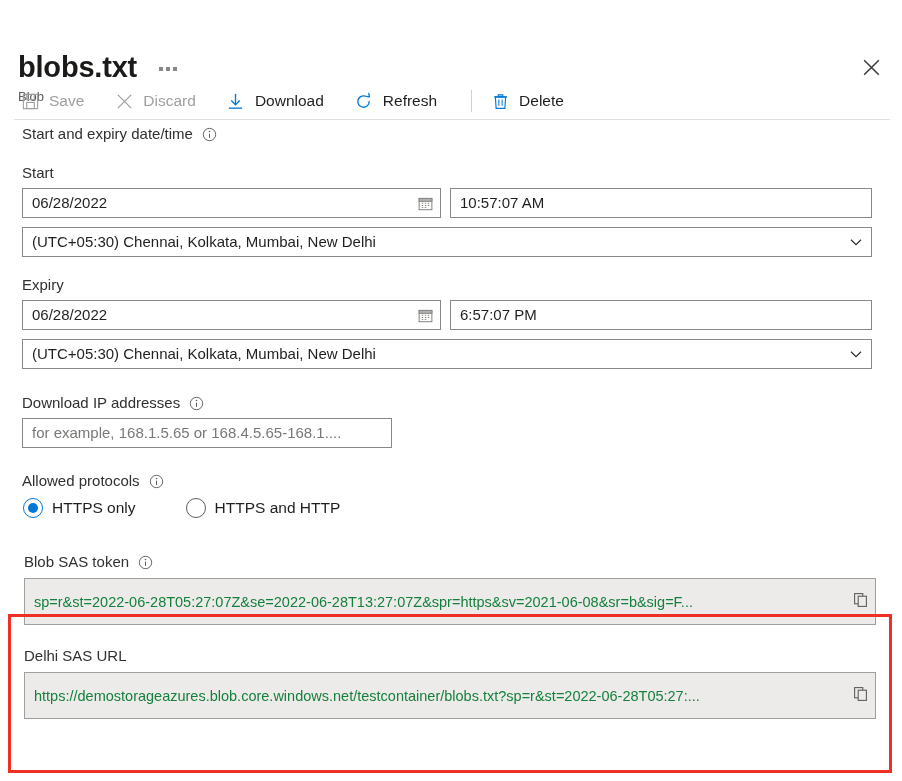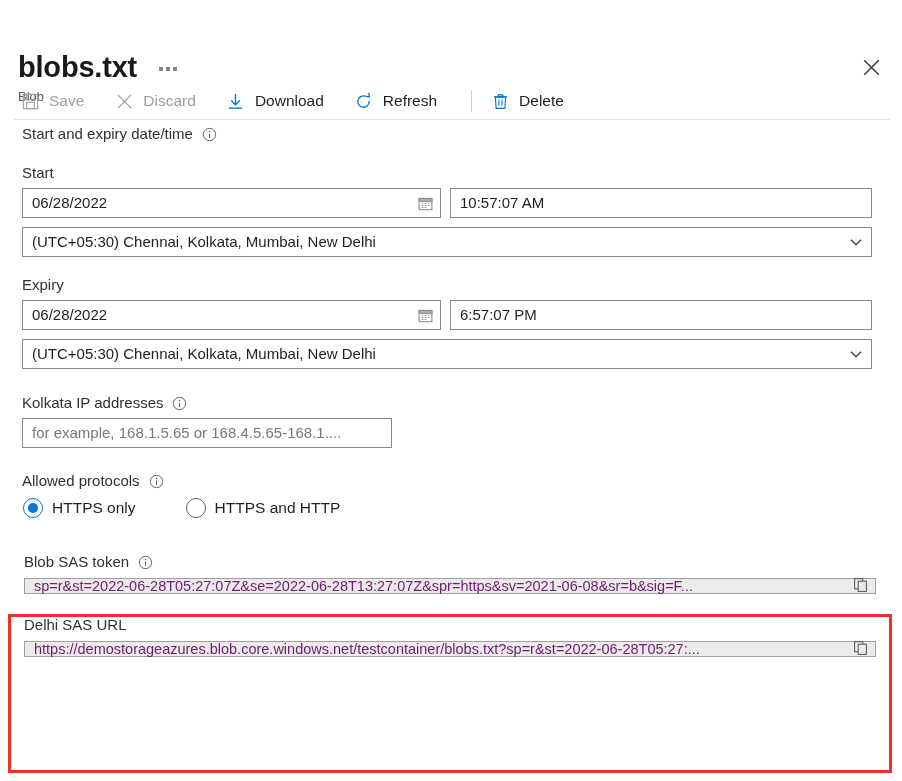--- a/index.html
+++ b/index.html
@@ -72,23 +72,23 @@
   .tb {
     height: 30px; border: 1px solid #8a8886; background: #fff;
     display:flex; align-items:center; padding: 0 7px 0 9px;
     font-size: 15px; color: #201f1e; line-height: 28px;
   }
   .tb .val { flex: 1 1 auto; overflow: hidden; white-space: nowrap; }
   .tb .val.ph { color: #7a7876; }
   .tb .trail { flex: 0 0 auto; display:flex; align-items:center; padding-left: 4px; cursor:pointer; }
 
   .readonly-tb {
-    height: 16px; border: 1px solid #a19f9d; background: #edebe9;
+    height: 47px; border: 1px solid #a19f9d; background: #edebe9;
     display:flex; align-items:center; padding: 0 6px 0 9px;
-    font-size: 14.5px; color: #701a75;
+    font-size: 14.5px; color: #15803d;
   }
   .readonly-tb .val { flex:1 1 auto; overflow:hidden; white-space:nowrap; text-overflow: clip; }
 
   
   .radio-row { display:flex; align-items:center; gap: 0; }
   .radio { display:flex; align-items:center; gap: 9px; cursor:pointer; }
   .radio + .radio { margin-left: 26px; }
   .rd {
     width: 20px; height: 20px; border-radius: 50%;
     border: 1.6px solid #605e5c; background:#fff;
@@ -256,21 +256,21 @@
     <div class="tb" style="margin: 9px 0 0 22px; width: 850px;">
       <span class="val">(UTC+05:30) Chennai, Kolkata, Mumbai, New Delhi</span>
       <span class="trail">
         <svg width="16" height="16" viewBox="0 0 16 16" aria-hidden="true">
           <path d="M3 5.8 L8 10.6 L13 5.8" stroke="#323130" stroke-width="1.25" fill="none"></path>
         </svg>
       </span>
     </div>
 
     <div class="section-label" style="margin: 24px 0 5px 22px;">
-      <span>Kolkata IP addresses</span>
+      <span>Download IP addresses</span>
       <span class="info-i">
         <svg width="15" height="15" viewBox="0 0 16 16" aria-hidden="true">
           <circle cx="8" cy="8" r="6.6" fill="none" stroke="#605e5c" stroke-width="1"></circle>
           <circle cx="8" cy="4.8" r="0.85" fill="#605e5c"></circle>
           <path d="M8 7.1 L8 11.6" stroke="#605e5c" stroke-width="1.1"></path>
         </svg>
       </span>
     </div>
     <div class="tb" style="margin: 0 0 0 22px; width: 370px;">
       <span class="val ph">for example, 168.1.5.65 or 168.4.5.65-168.1....</span>

